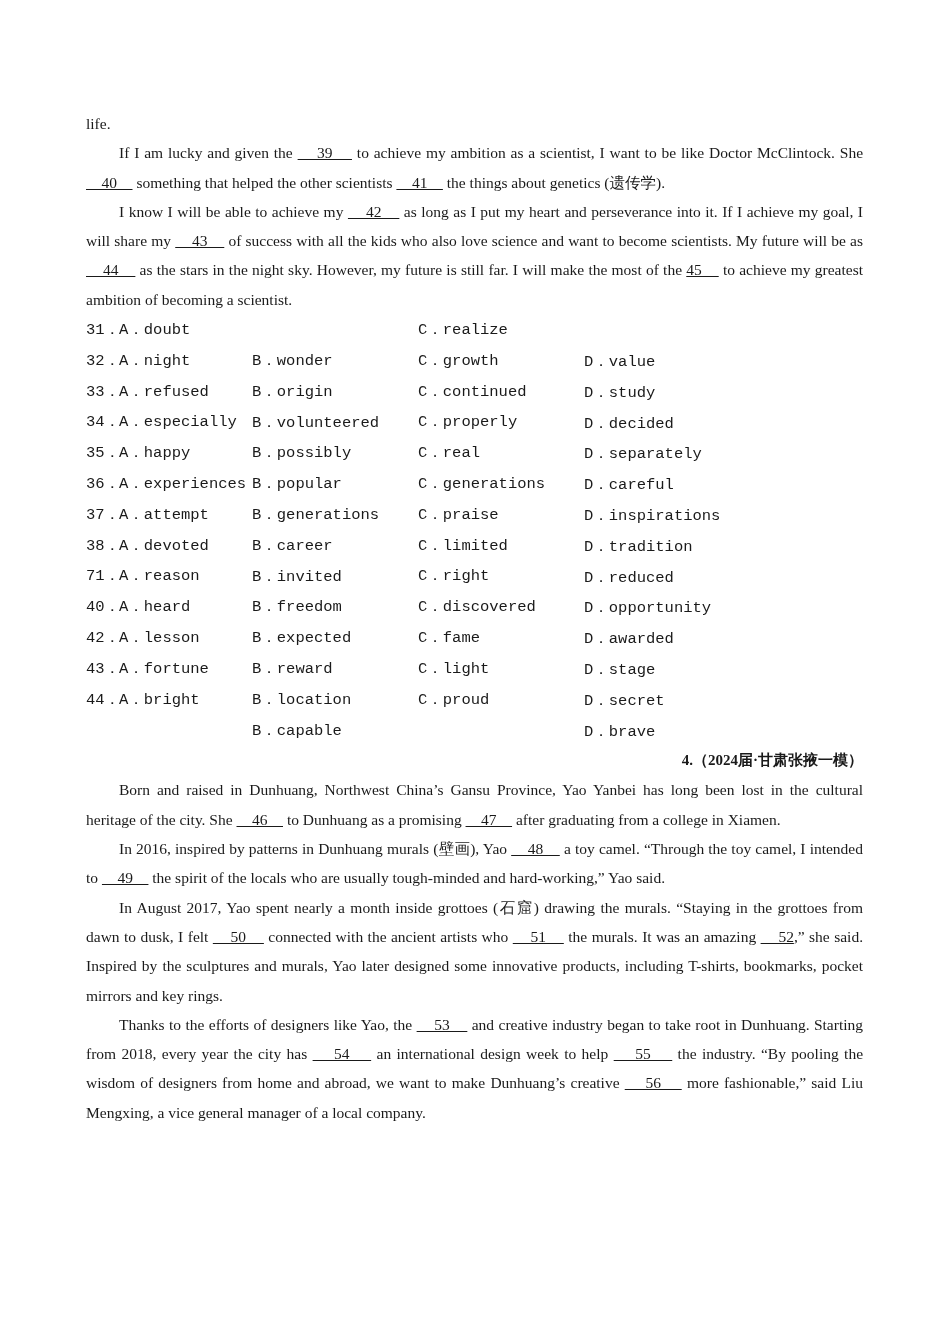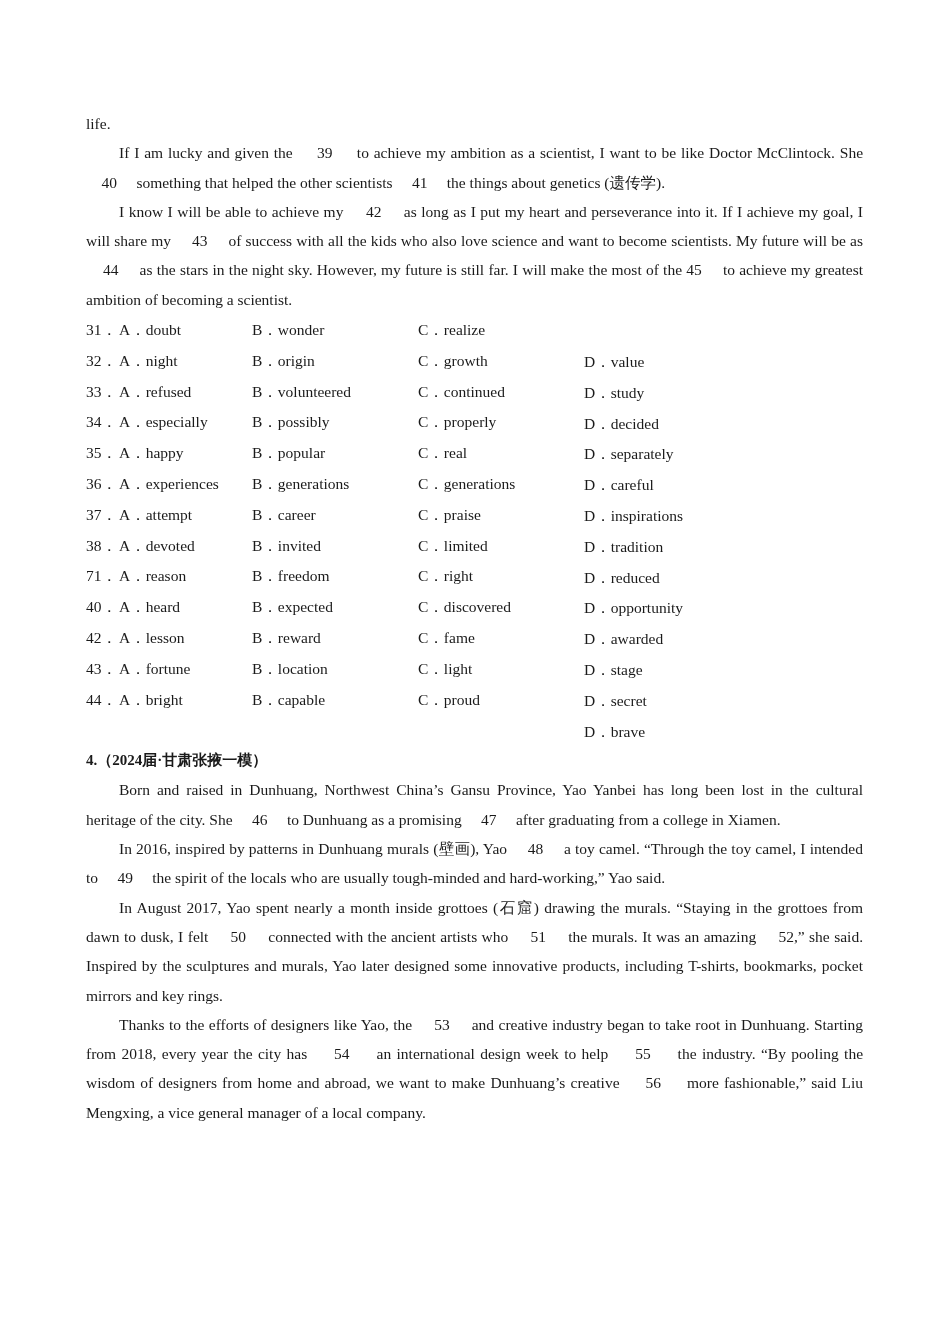--- a/index.html
+++ b/index.html
@@ -4,30 +4,30 @@
 <style>
   html, body { margin: 0; padding: 0; background: #ffffff; }
   body {
     width: 950px; height: 1344px; position: relative; overflow: hidden;
     font-family: "Liberation Serif", "DejaVu Serif", serif;
     color: #1a1a1a; font-size: 15.5px;
   }
   .page { position: absolute; left: 86px; top: 109px; width: 777px; }
   .para { margin: 0; line-height: 29.3px; text-align: justify; }
   .indent { text-indent: 33px; }
-  .blank { white-space: pre; margin-top: 38px; }
-  .options { margin-top: 1px; }
+  .blank { text-decoration: underline; white-space: pre; margin-top: 38px; }
+  .options { margin-top: 1px; font-family: Liberation Mono, monospace; }
   .opt-row { position: relative; height: 30.8px; line-height: 30.8px; }
   .opt-row span { position: absolute; top: 0; white-space: nowrap; }
   .qnum { left: 0; }
   .oa { left: 33px; }
-  .ob { left: 166px; }
+  .ob { left: 166px; margin-top: 31px; }
   .oc { left: 332px; }
   .od { left: 498px; margin-top: 32px; }
-  .section-head { margin-top: 31px; line-height: 29px; font-weight: bold; font-size: 15px; }
+  .section-head { margin-top: 31px; line-height: 29px; font-weight: bold; font-size: 15px; text-align: right; }
 </style>
 </head>
 <body>
 
 <div class="page">
 
   <p class="para">life.</p>
 
   <p class="para indent">
     <span>If I am lucky and given the </span><span class="blank">&nbsp;&nbsp;&nbsp;&nbsp;39&nbsp;&nbsp;&nbsp;&nbsp;</span><span> to achieve my ambition as a scientist, I want to be like Doctor McClintock. She </span><span class="blank">&nbsp;&nbsp;&nbsp;&nbsp;40&nbsp;&nbsp;&nbsp;&nbsp;</span><span> something that helped the other scientists </span><span class="blank">&nbsp;&nbsp;&nbsp;&nbsp;41&nbsp;&nbsp;&nbsp;&nbsp;</span><span> the things about genetics (遗传学).</span>

